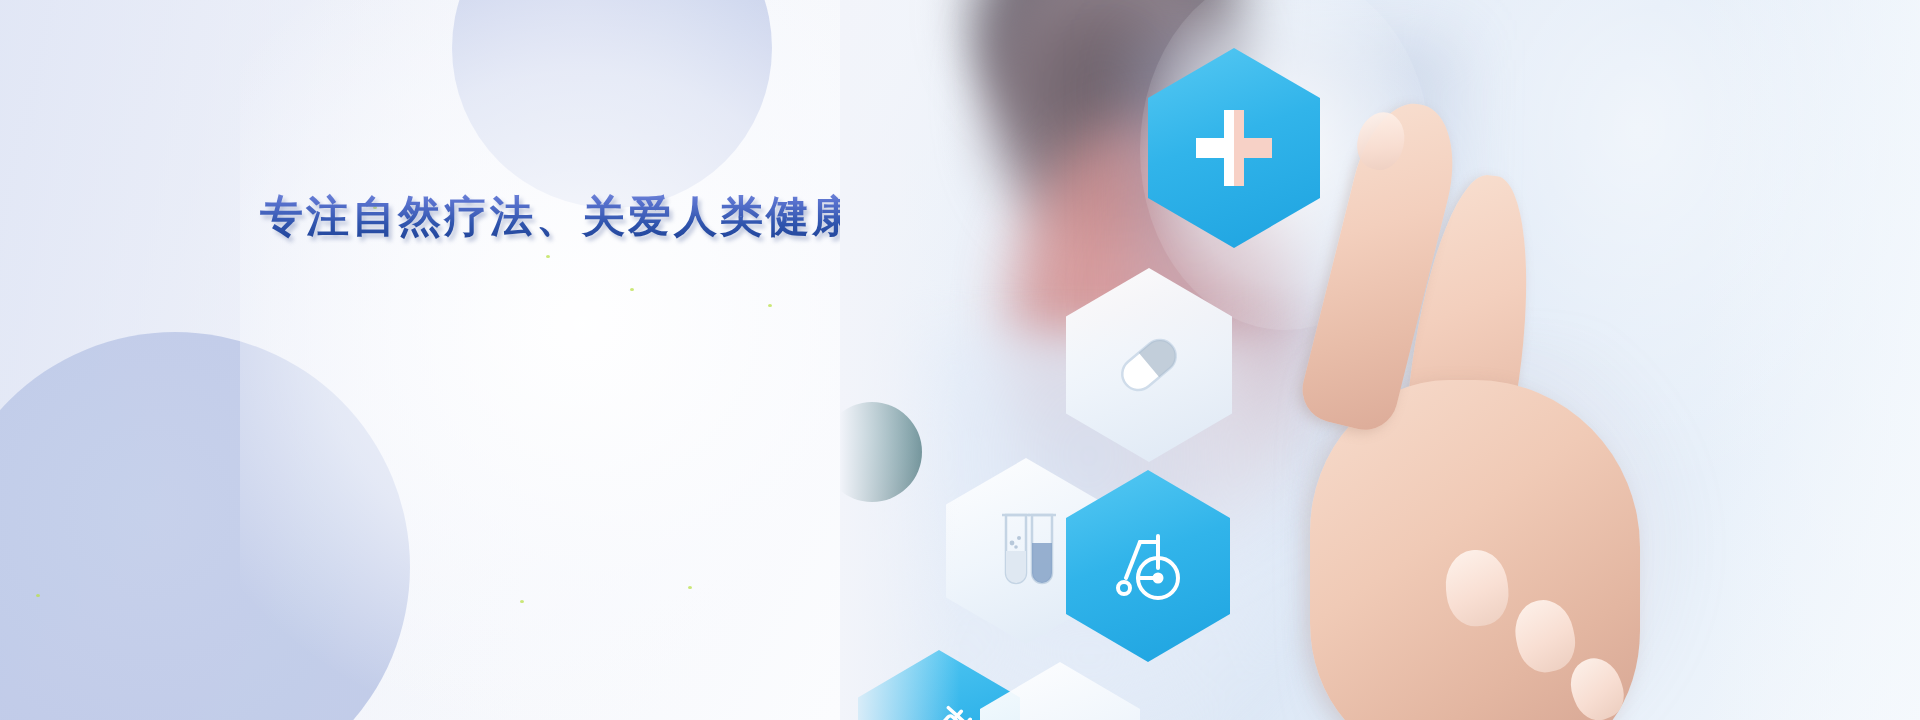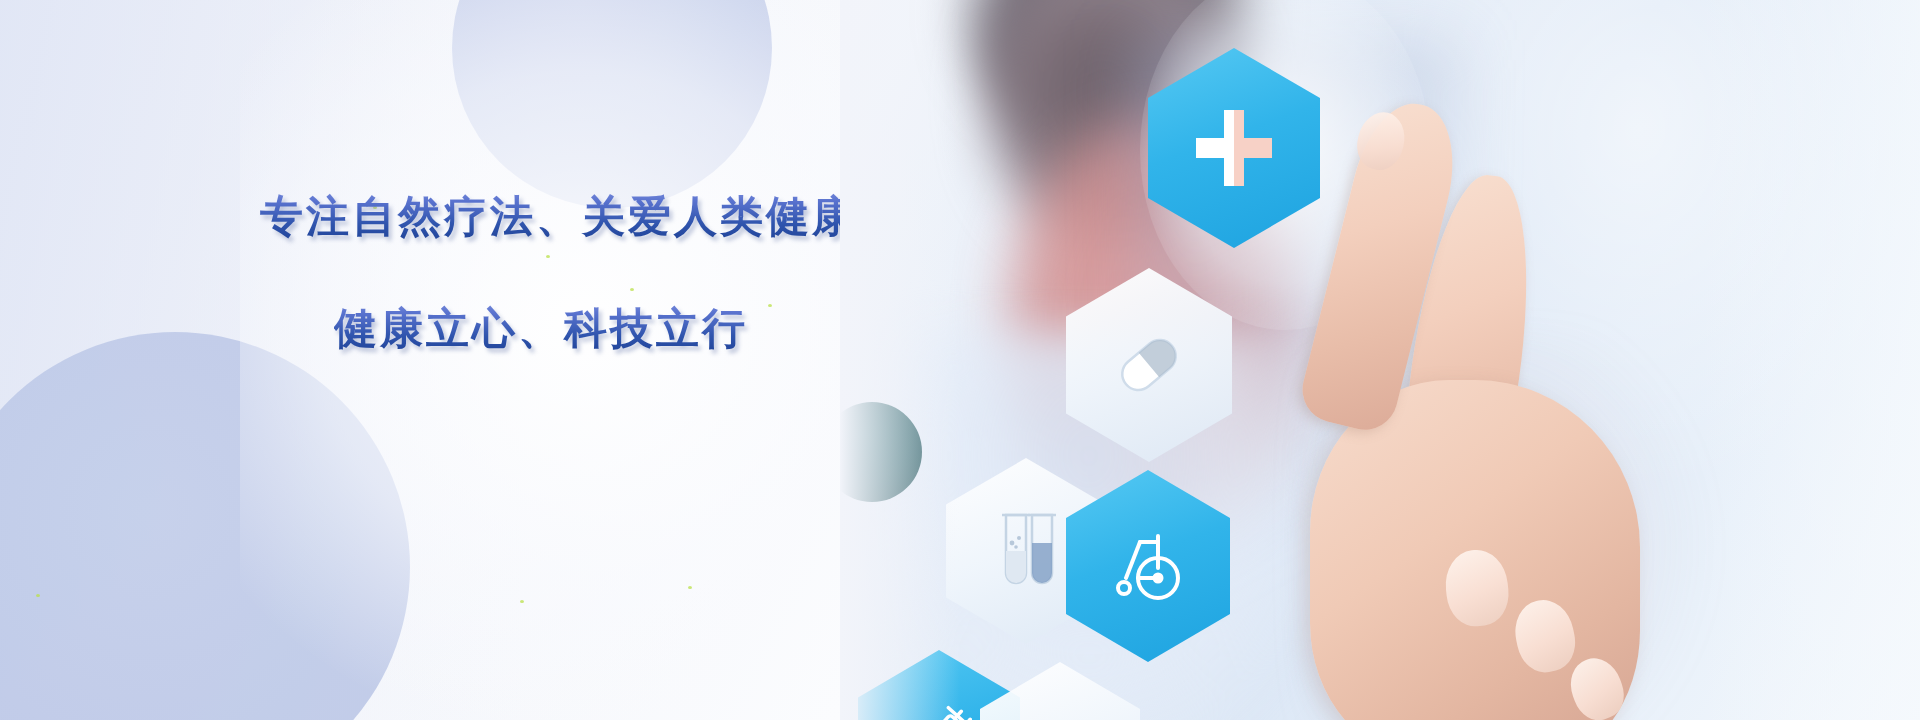--- a/index.html
+++ b/index.html
@@ -304,21 +304,20 @@
   <div class="speck" style="left:373px; top:206px;"></div>
   <div class="speck" style="left:546px; top:255px;"></div>
   <div class="speck" style="left:630px; top:288px;"></div>
   <div class="speck" style="left:768px; top:304px;"></div>
   <div class="speck" style="left:520px; top:600px;"></div>
   <div class="speck" style="left:688px; top:586px;"></div>
   <div class="speck" style="left:36px;  top:594px;"></div>
 
   <div class="headline">
     <div class="line line-1">专注自然疗法、关爱人类健康</div>
-    <div class="line line-2">健康立心、科技立行</div>
   </div>
 
   <div class="hero">
     <div class="hero-bg"></div>
 
     <div class="person-hair"></div>
     <div class="person-face"></div>
     <div class="person-skin"></div>
     <div class="person-shade"></div>
     <div class="person-coat"></div>

